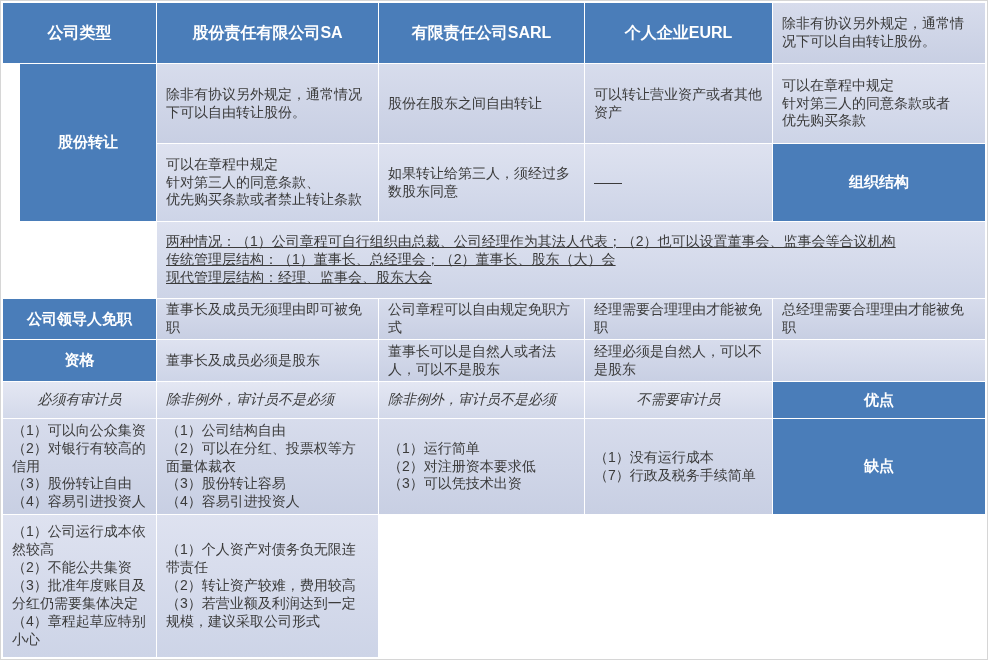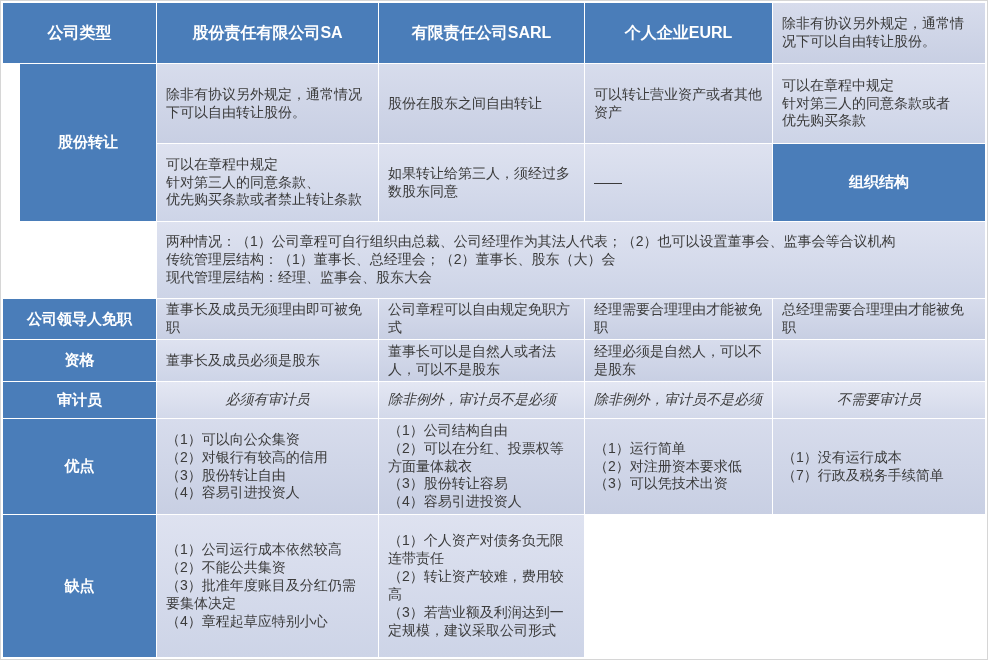--- a/index.html
+++ b/index.html
@@ -54,21 +54,21 @@
     white-space: pre-line;
     overflow: hidden;
   }
   .shade-a { background: linear-gradient(#d7dcec, #c8cfe3); }
   .shade-b { background: linear-gradient(#dee2f0, #cdd4e7); }
   .shade-c { background: linear-gradient(#e4e7f3, #d3d9ea); font-style: italic; }
   .center { justify-content: center; text-align: center; }
 
   
   .span-label-transfer { grid-row: 2 / span 2; grid-column: 1; margin-left: 17px; }
-  .span-org-content   { grid-column: 2 / span 4; }
+  .span-org-content   { grid-column: 2 / span 4; text-decoration: underline; }
 </style>
 </head>
 <body>
 
 <div class="table">
 
   <div class="hcell">公司类型</div>
   <div class="hcell">股份责任有限公司SA</div>
   <div class="hcell">有限责任公司SARL</div>
   <div class="hcell">个人企业EURL</div>
@@ -98,21 +98,20 @@
   <div class="cell shade-a">公司章程可以自由规定免职方式</div>
   <div class="cell shade-a">经理需要合理理由才能被免职</div>
   <div class="cell shade-a">总经理需要合理理由才能被免职</div>
 
   <div class="lcell">资格</div>
   <div class="cell shade-b">董事长及成员必须是股东</div>
   <div class="cell shade-a">董事长可以是自然人或者法人，可以不是股东</div>
   <div class="cell shade-a">经理必须是自然人，可以不是股东</div>
   <div class="cell shade-b"></div>
 
-  <div class="lcell">审计员</div>
   <div class="cell shade-c center">必须有审计员</div>
   <div class="cell shade-c">除非例外，审计员不是必须</div>
   <div class="cell shade-c">除非例外，审计员不是必须</div>
   <div class="cell shade-c center">不需要审计员</div>
 
   <div class="lcell">优点</div>
   <div class="cell shade-a">（1）可以向公众集资
 （2）对银行有较高的信用
 （3）股份转让自由
 （4）容易引进投资人</div>

